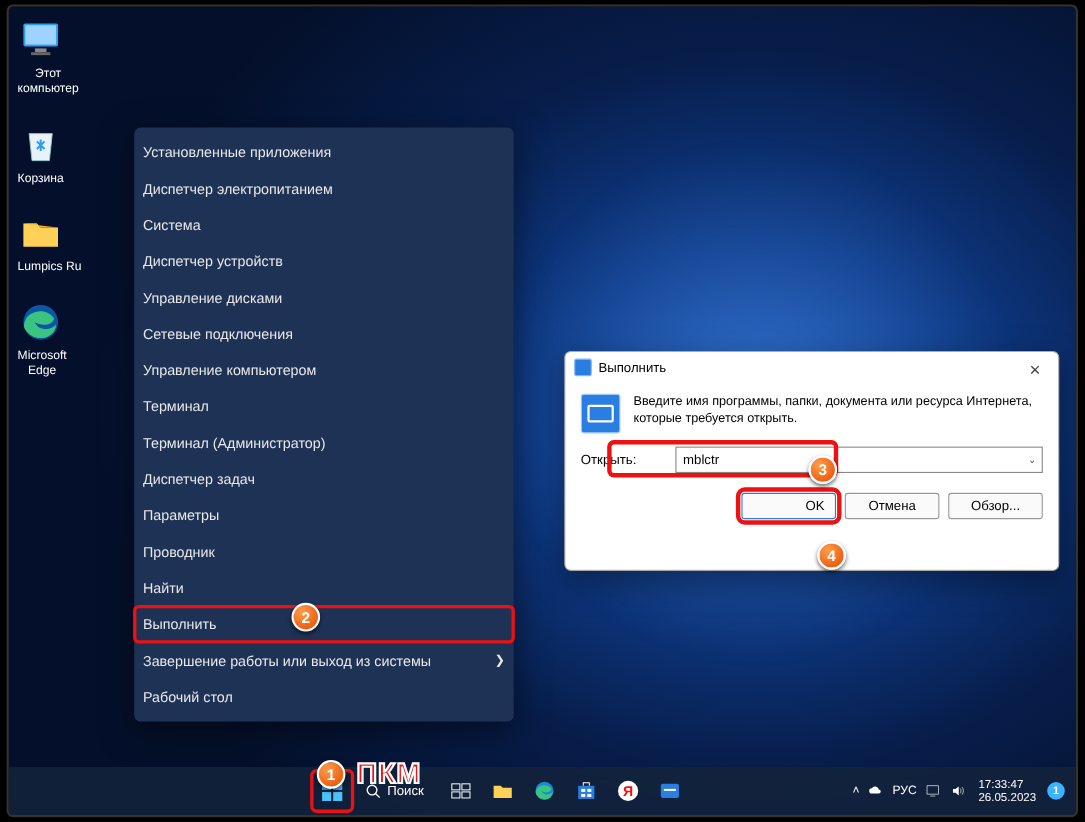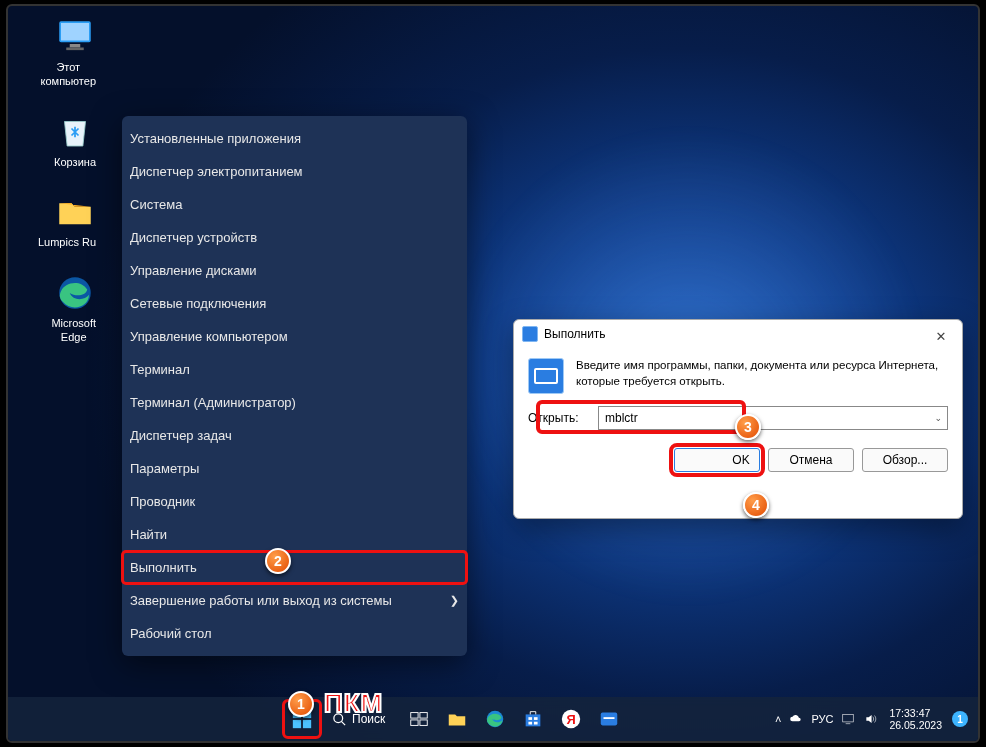--- a/index.html
+++ b/index.html
@@ -2,38 +2,38 @@
 <html><head>
 <meta charset="utf-8">
 <style>
   * { margin:0; padding:0; box-sizing:border-box; font-family:"Segoe UI",Arial,sans-serif; }
   body { width:986px; height:747px; background:#000; overflow:hidden; position:relative; }
   .screen { position:absolute; left:6px; top:4px; width:974px; height:739px; border:2px solid #333; border-radius:6px; overflow:hidden; background:radial-gradient(ellipse 600px 500px at 70% 50%, #1b5fc4 0%, #0f3e8e 30%, #071d4a 65%, #04102b 100%); }
   
   .bloom { position:absolute; left:400px; top:80px; width:560px; height:560px; background:radial-gradient(circle at 50% 50%, rgba(120,180,255,.25), transparent 60%); filter:blur(8px); }
   
   .desktop-icons { position:absolute; left:8px; top:10px; width:80px; }
-  .dicon { display:flex; flex-direction:column; align-items:flex-end; color:#fff; font-size:11px; margin-bottom:22px; cursor:default; text-align:center; line-height:1.25; }
+  .dicon { display:flex; flex-direction:column; align-items:flex-start; color:#fff; font-size:11px; margin-bottom:22px; cursor:default; text-align:center; line-height:1.25; }
   .dicon .glyph { width:42px; height:42px; display:flex; align-items:center; justify-content:center; margin-bottom:3px; }
   .glyph svg { width:100%; height:100%; }
   
   .ctx { position:absolute; left:114px; top:110px; width:345px; background:#1e3256; border-radius:6px; box-shadow:0 8px 30px rgba(0,0,0,.5); padding:6px 0; }
   .ctx-item { color:#e8e8e8; font-size:13px; padding:9px 8px; display:flex; justify-content:space-between; align-items:center; cursor:default; }
   .ctx-item.highlight { outline:3px solid #e11; outline-offset:-2px; border-radius:4px; }
   .ctx-item .chev { font-size:11px; color:#e8e8e8; }
   
   .run { position:absolute; left:505px; top:313px; width:450px; height:200px; background:#fff; border:1px solid #aaa; border-radius:6px; box-shadow:0 10px 30px rgba(0,0,0,.4); font-size:12px; color:#000; }
   .run-title { display:flex; align-items:center; gap:6px; padding:6px 8px; font-size:12px; }
   .run-title .ricon { width:16px; height:16px; background:#2a7de1; border:1px solid #7fb6f2; border-radius:2px; }
   .run-close { position:absolute; right:8px; top:6px; width:26px; height:20px; display:flex; align-items:center; justify-content:center; color:#444; font-size:13px; }
   .run-body { display:flex; padding:10px 14px 6px; gap:12px; }
   .run-body .bigicon { width:36px; height:36px; background:#2a7de1; border:1px solid #9ec9f5; border-radius:3px; display:flex; align-items:center; justify-content:center; }
   .run-body .bigicon::after { content:""; width:20px; height:12px; border:2px solid #fff; border-radius:2px; }
   .run-desc { flex:1; font-size:11.5px; line-height:1.35; }
-  .run-field { display:flex; align-items:center; gap:10px; padding:6px 14px 0; }
+  .run-field { display:flex; align-items:center; gap:26px; padding:6px 14px 0; }
   .run-field label { font-size:12px; width:60px; }
   .field-wrap { flex:1; position:relative; }
   .run-input { width:100%; height:24px; border:1px solid #888; padding:2px 22px 2px 6px; font-size:12px; background:#fff; }
   .run-field-hl { position:absolute; border:4px solid #e11; border-radius:6px; pointer-events:none; }
   .dropdown-chev { position:absolute; right:6px; top:50%; transform:translateY(-50%); font-size:9px; color:#555; pointer-events:none; }
   .run-buttons { display:flex; justify-content:flex-end; gap:8px; padding:18px 14px 0; }
   .run-buttons button { width:86px; height:24px; font-size:12px; background:#fafafa; border:1px solid #999; border-radius:3px; }
   .run-buttons button.primary { border:1px solid #2a7de1; outline:4px solid #e11; outline-offset:1px;padding-left:48px; }
   
   .taskbar { position:absolute; left:0; bottom:0; width:100%; height:44px; background:rgba(20,35,60,.85); display:flex; align-items:center; color:#fff; font-size:11px; backdrop-filter:blur(6px); }

